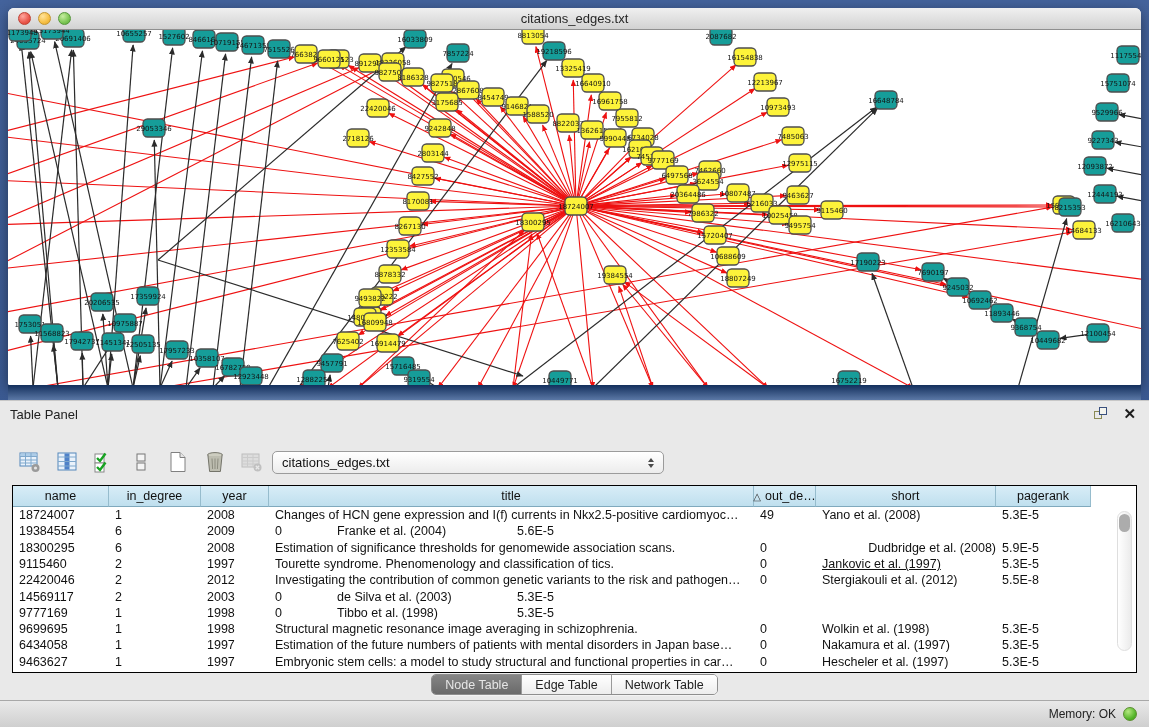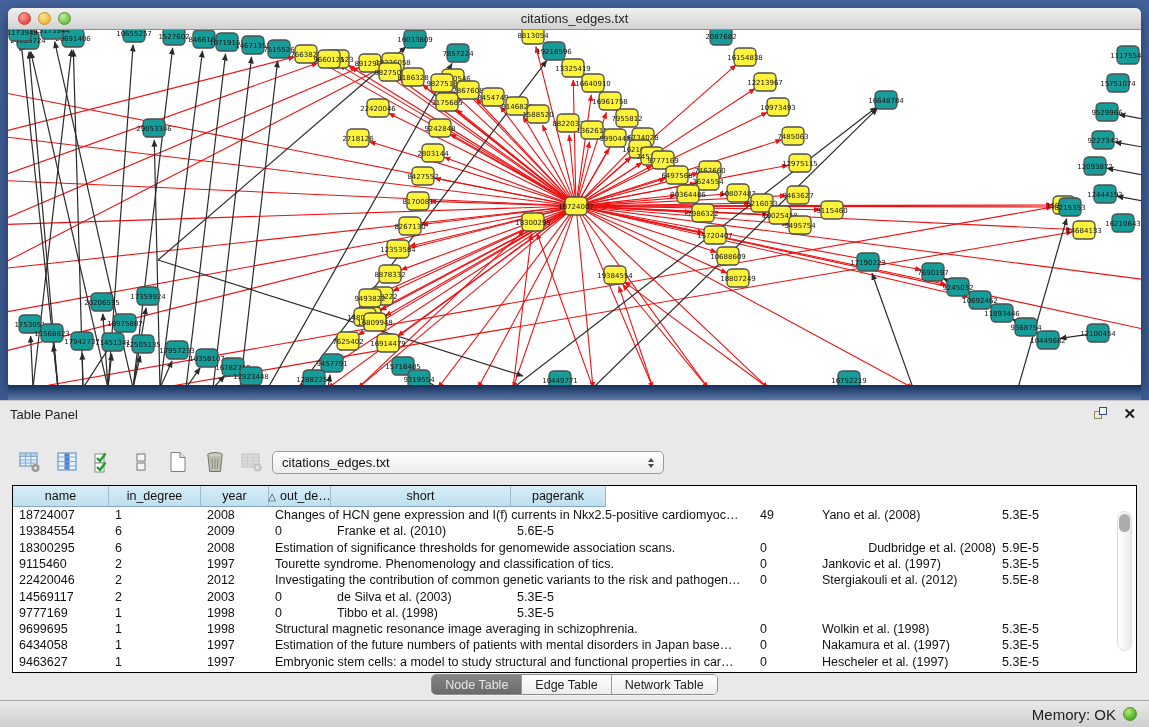--- a/index.html
+++ b/index.html
@@ -67,21 +67,21 @@
   .seg{display:flex;height:21px;border:1px solid #8e8e8e;border-radius:5px;overflow:hidden;
        box-shadow:inset 0 1px 0 rgba(255,255,255,.6),0 1px 1px rgba(255,255,255,.5)}
   .tab{font-size:12.5px;padding:0 13px;display:flex;align-items:center;
        background:linear-gradient(#ffffff,#ededed);color:#222;border-right:1px solid #9a9a9a}
   .tab:last-child{border-right:none}
   .tab.sel{background:linear-gradient(#858585,#6a6a6a);color:#e6e6e6}
 
   .statusbar{position:absolute;left:0;top:700px;width:1149px;height:27px;
              background:linear-gradient(#e9e9e9,#cfcfcf);border-top:1px solid #a8a8a8;
              display:flex;align-items:center;justify-content:flex-end;gap:7px;padding-right:12px}
-  .mem{font-size:15px;color:#222}
+  .mem{font-size:12px;color:#222}
   .dot{width:14px;height:14px;border-radius:50%;border:1px solid #5a8f2e;
        background:radial-gradient(circle at 35% 30%,#b4e880,#52b428 65%,#3f9a1d)}
 </style>
 </head>
 <body>
 
 <div class="window">
   <div class="titlebar">
     <div class="lights">
       <span class="light red"></span>
@@ -792,20 +792,23 @@
     <div class="thead" id="thead">
         <div class="th" style="width: 96px;">
           <span>name</span>
         </div>
         <div class="th" style="width: 92px;">
           <span>in_degree</span>
         </div>
         <div class="th" style="width: 68px;">
           <span>year</span>
         </div>
+        <div class="th" style="width: 485px;">
+          <span>title</span>
+        </div>
         <div class="th" style="width: 62px;">
           <span class="sort">△</span>
           <span>out_de…</span>
         </div>
         <div class="th" style="width: 180px;">
           <span>short</span>
         </div>
         <div class="th" style="width: 95px;">
           <span>pagerank</span>
         </div>
@@ -818,39 +821,39 @@
           <div class="td" style="width: 485px;">Changes of HCN gene expression and I(f) currents in Nkx2.5-positive cardiomyoc…</div>
           <div class="td" style="width: 62px;">49</div>
           <div class="td" style="width: 180px;">Yano et al. (2008)</div>
           <div class="td" style="width: 95px;">5.3E-5</div>
         </div>
         <div class="tr" style="top: 16.3px;">
           <div class="td" style="width: 96px;">19384554</div>
           <div class="td" style="width: 92px;">6</div>
           <div class="td" style="width: 68px;">2009</div>
           <div class="td" style="width: 62px;">0</div>
-          <div class="td" style="width: 180px;">Franke et al. (2010)</div>
+          <div class="td" style="width: 180px;">Franke et al. (2004)</div>
           <div class="td" style="width: 95px;">5.6E-5</div>
         </div>
         <div class="tr" style="top: 32.6px;">
           <div class="td" style="width: 96px;">18300295</div>
           <div class="td" style="width: 92px;">6</div>
           <div class="td" style="width: 68px;">2008</div>
           <div class="td" style="width: 485px;">Estimation of significance thresholds for genomewide association scans.</div>
           <div class="td" style="width: 62px;">0</div>
           <div class="td" style="width: 180px; text-align: right;">Dudbridge et al. (2008)</div>
           <div class="td" style="width: 95px;">5.9E-5</div>
         </div>
         <div class="tr" style="top: 48.9px;">
           <div class="td" style="width: 96px;">9115460</div>
           <div class="td" style="width: 92px;">2</div>
           <div class="td" style="width: 68px;">1997</div>
           <div class="td" style="width: 485px;">Tourette syndrome. Phenomenology and classification of tics.</div>
           <div class="td" style="width: 62px;">0</div>
-          <div class="td" style="width: 180px;">Jankovic et al. (1997)</div>
+          <div class="td" style="width: 180px; text-decoration: underline;">Jankovic et al. (1997)</div>
           <div class="td" style="width: 95px;">5.3E-5</div>
         </div>
         <div class="tr" style="top: 65.2px;">
           <div class="td" style="width: 96px;">22420046</div>
           <div class="td" style="width: 92px;">2</div>
           <div class="td" style="width: 68px;">2012</div>
           <div class="td" style="width: 485px;">Investigating the contribution of common genetic variants to the risk and pathogen…</div>
           <div class="td" style="width: 62px;">0</div>
           <div class="td" style="width: 180px;">Stergiakouli et al. (2012)</div>
           <div class="td" style="width: 95px;">5.5E-8</div>

